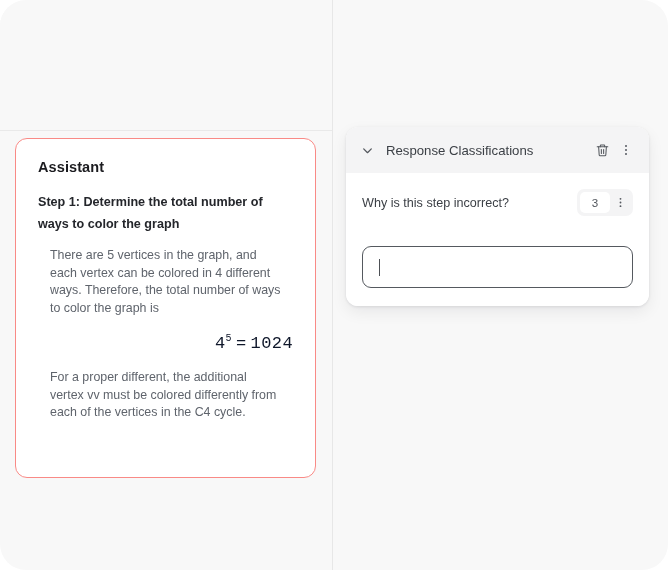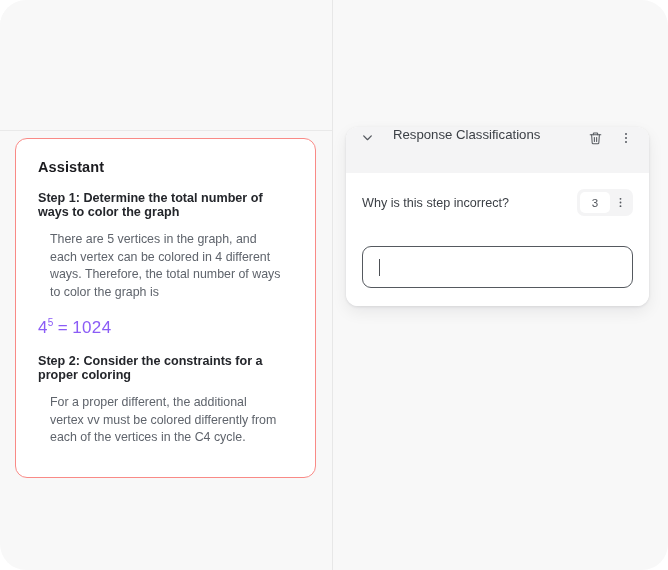--- a/index.html
+++ b/index.html
@@ -71,35 +71,36 @@
     font-size: 14.5px;
     font-weight: bold;
     color: #1b1b1f;
     letter-spacing: 0.1px;
     margin: 0 0 16px 0;
   }
   .step-heading {
     font-size: 12.6px;
     font-weight: bold;
     color: #24262b;
-    line-height: 14px;
+    line-height: 22px;
     margin: 0 0 6px 0;
   }
   .step-body {
     font-size: 12.4px;
     color: #5f646c;
     line-height: 17.6px;
     margin: 12px;
   }
   .math-line {
-    font-family: Liberation Sans, sans-serif;
+    font-family: Liberation Mono, monospace;
     font-size: 17px;
-    color: #8b5cf6;
+    color: #0f172a;
     margin: 16px 0 16px 0;
     letter-spacing: 0.4px;
+    text-align: right;
   }
   .math-line sup {
     font-size: 10px;
     vertical-align: super;
   }
   .math-eq { padding: 0 4px; }
 
   
   .right-col {
     position: absolute;
@@ -116,24 +117,23 @@
     width: 303px;
     background: #ffffff;
     border-radius: 12px;
     box-shadow: 0 1px 3px rgba(20,20,25,0.10), 0 6px 16px rgba(20,20,25,0.07);
     overflow: hidden;
   }
   .class-header {
     height: 46px;
     background: #f4f4f5;
     display: flex;
-    align-items: flex-start;
+    align-items: center;
     padding: 0 12px 0 11px;
     box-sizing: border-box;
-    gap: 7px;
   }
   .chevron-btn {
     width: 20px; height: 20px;
     display: flex; align-items: center; justify-content: center;
     flex: 0 0 auto;
     cursor: pointer;
   }
   .class-title {
     font-size: 13.2px;
     color: #3c4046;
@@ -220,21 +220,20 @@
     <div class="assistant-card">
       <div class="assistant-title">Assistant</div>
 
       <div class="step-heading">Step 1: Determine the total number of ways to color the graph</div>
       <p class="step-body">There are 5 vertices in the graph, and each vertex can be colored in 4 different ways. Therefore, the total number of ways to color the graph is</p>
 
       <div class="math-line">
         <span>4</span><sup>5</sup><span class="math-eq">=</span><span>1024</span>
       </div>
 
-      <div class="step-heading">Step 2: Consider the constraints for a proper coloring</div>
       <p class="step-body">For a proper different, the additional vertex vv must be colored differently from each of the vertices in the C4 cycle.</p>
     </div>
   </div>
 
   <div class="col-divider"></div>
 
   <div class="right-col">
 
     <div class="class-card">
 

